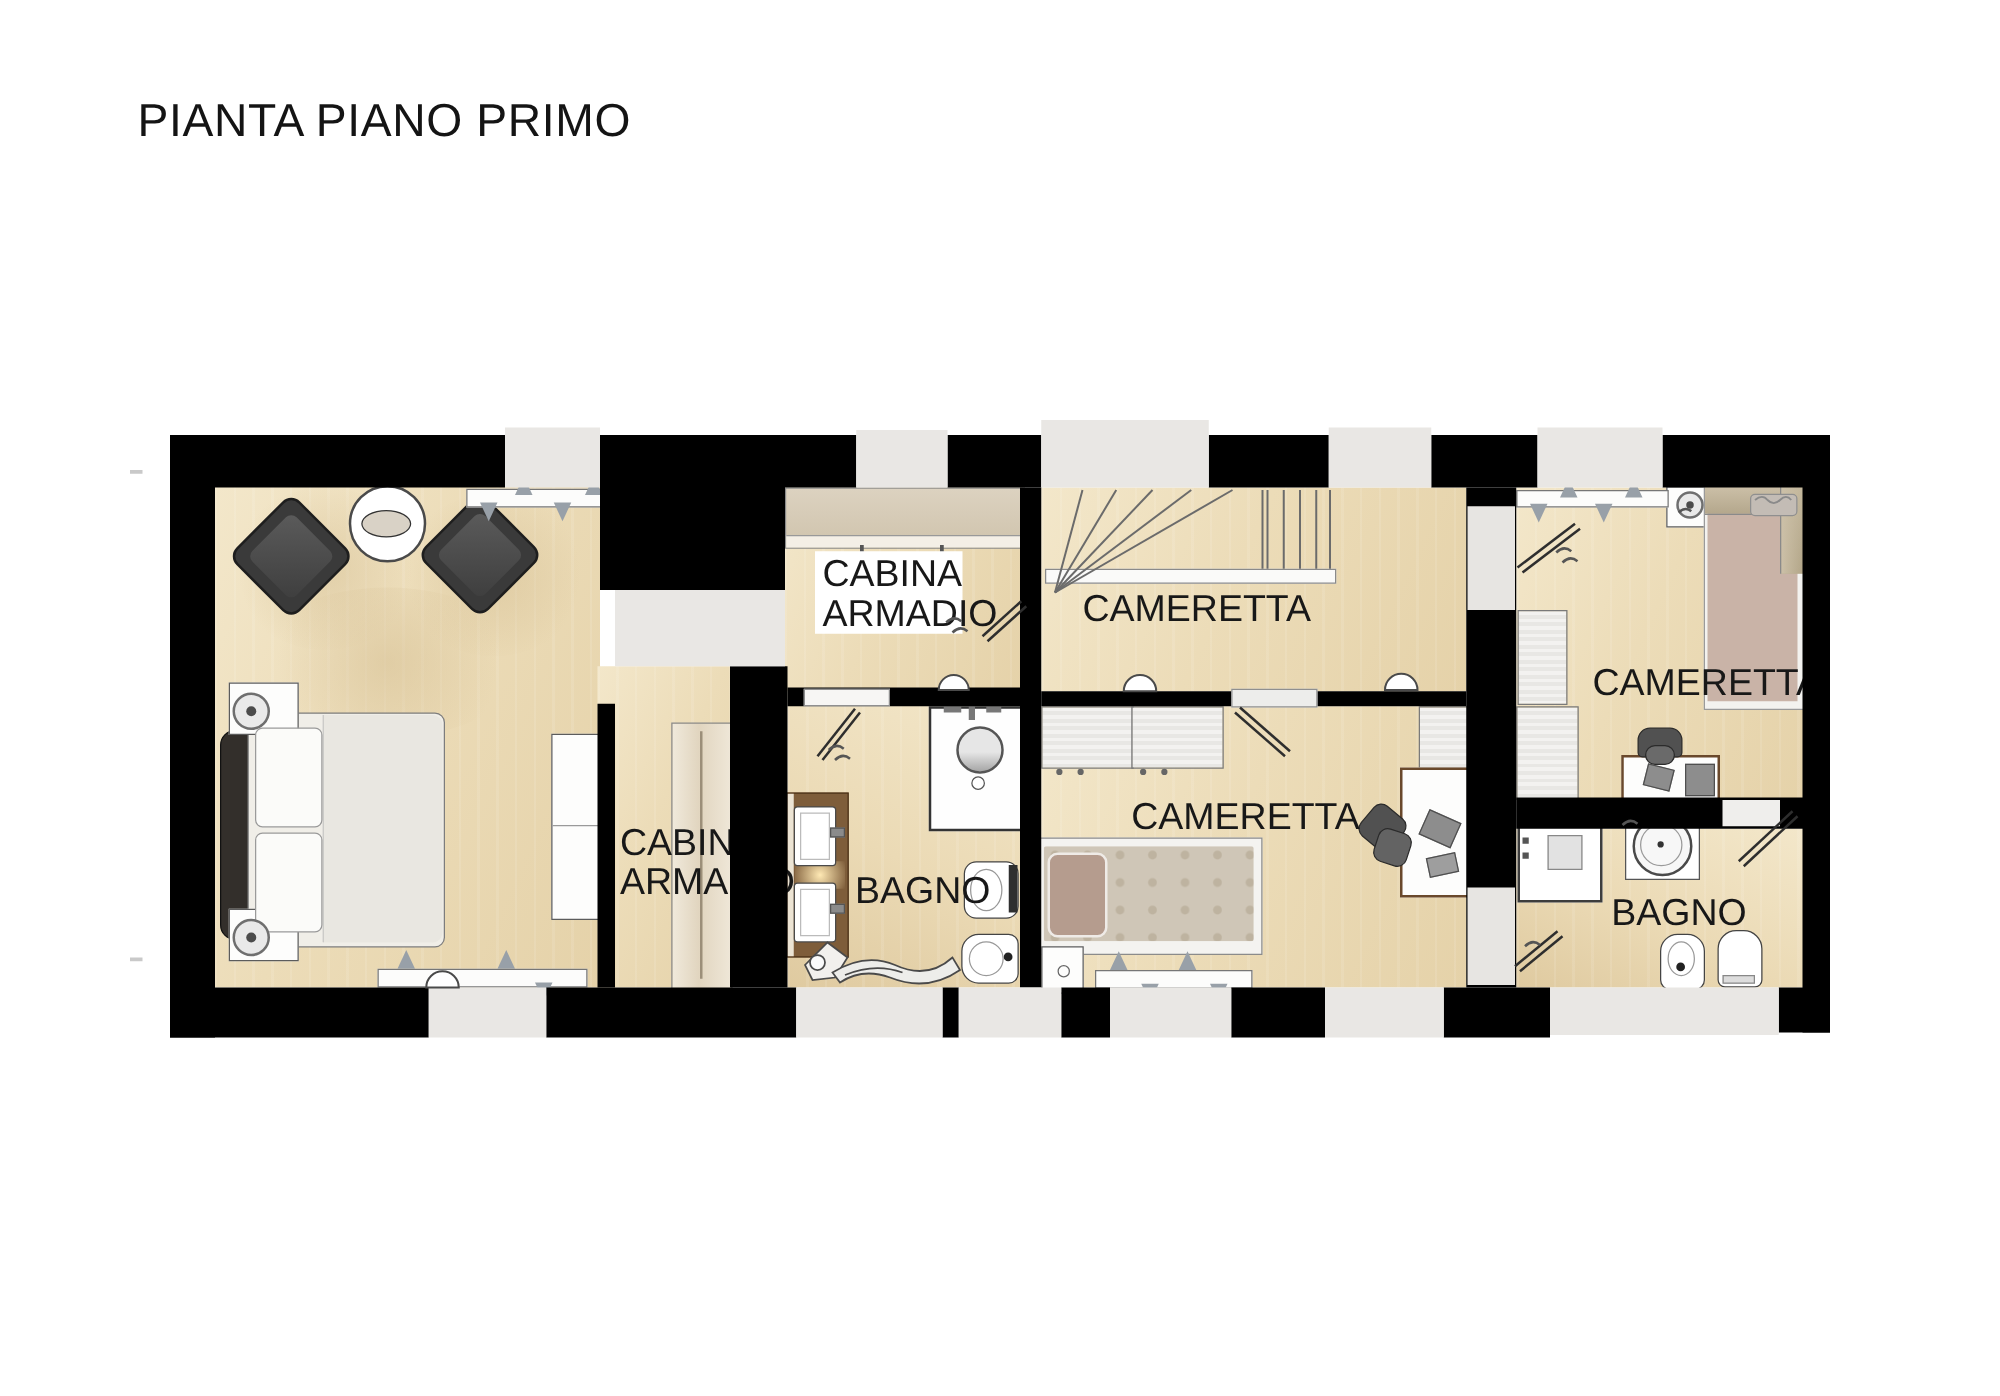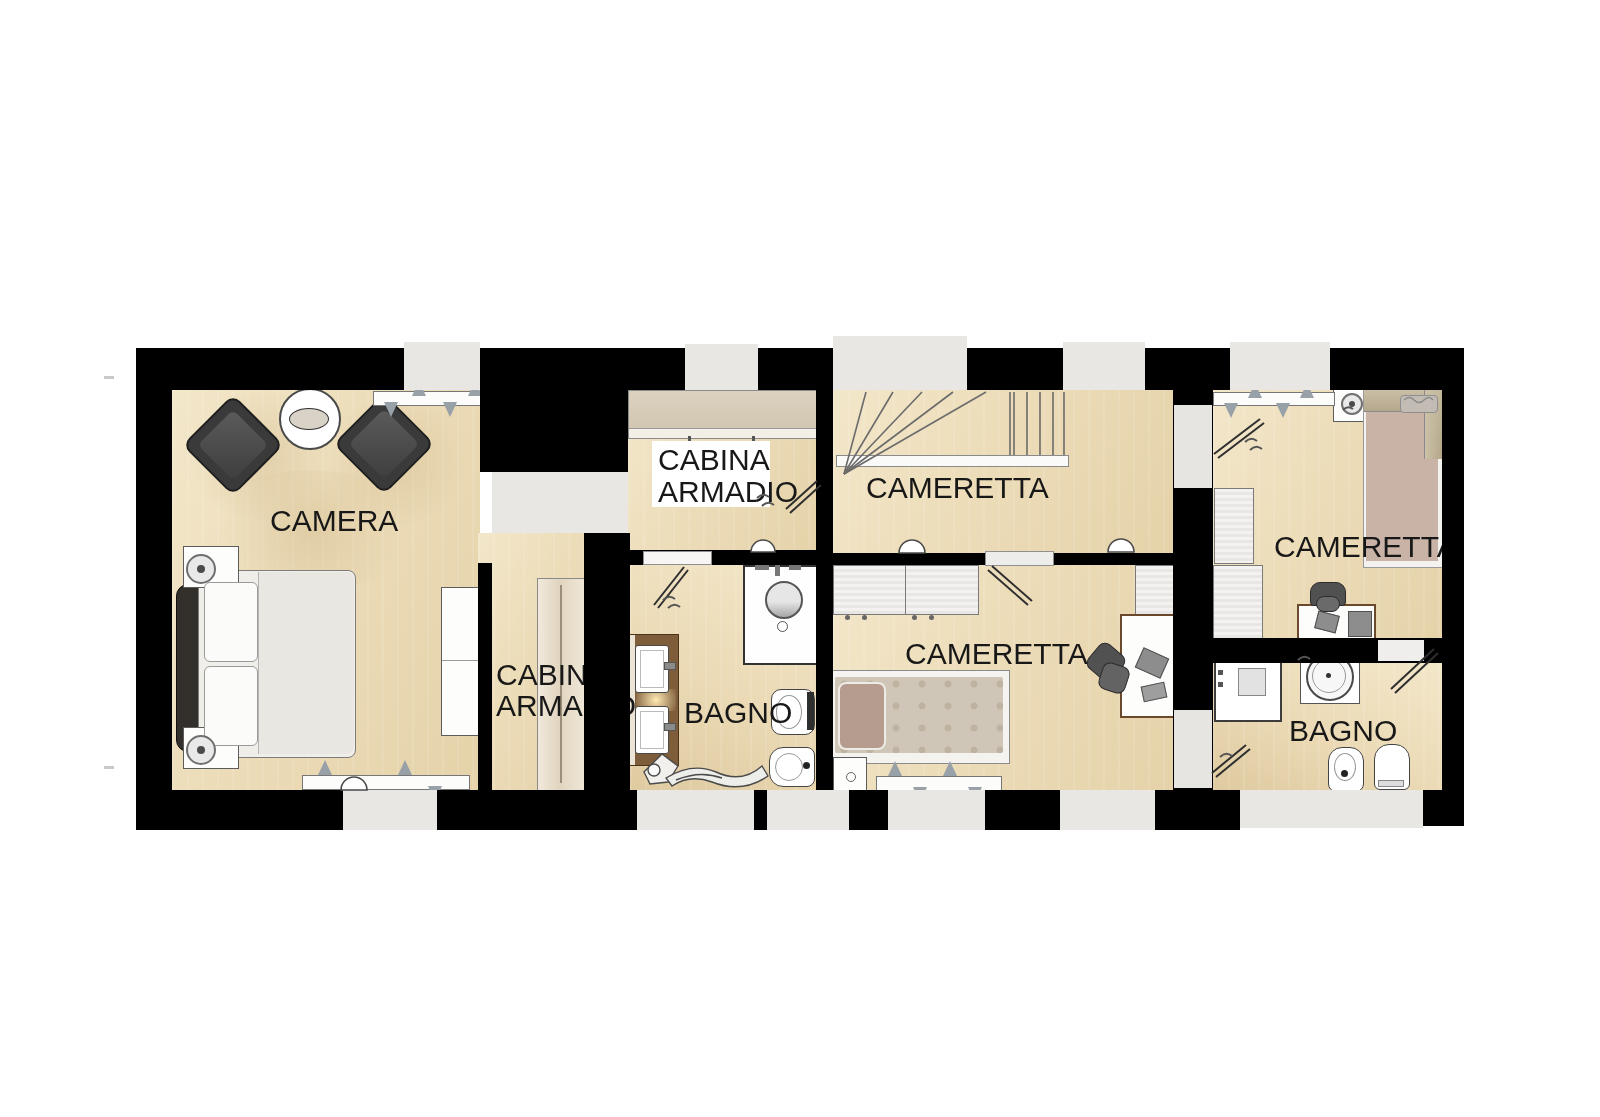--- a/index.html
+++ b/index.html
@@ -52,20 +52,21 @@
   .foot{position:absolute;width:5px;height:5px;border-radius:50%;background:#666;z-index:4;}
   .deskitem{position:absolute;background:#8d8d8d;border:1px solid #4f4f4f;z-index:5;}
   .chairblob{position:absolute;background:#515151;border:1.5px solid #2b2b2b;border-radius:8px;z-index:5;}
   svg.overlay{position:absolute;left:0;top:0;z-index:14;pointer-events:none;}
 </style>
 </head>
 <body>
 
 <div class="stage">
 
+  <div class="title">PIANTA PIANO PRIMO</div>
 
   <div class="floor" style="left:172px;top:388px;width:308px;height:402px;"></div>
   <div class="floor" style="left:478px;top:533px;width:106px;height:257px;"></div>
   <div class="floor" style="left:628px;top:390px;width:190px;height:163px;"></div>
   <div class="floor" style="left:833px;top:390px;width:340px;height:163px;"></div>
   <div class="floor shaded" style="left:630px;top:553px;width:186px;height:237px;"></div>
   <div class="floor" style="left:833px;top:565px;width:340px;height:225px;"></div>
   <div class="floor" style="left:1213px;top:390px;width:230px;height:250px;"></div>
   <div class="floor shaded" style="left:1213px;top:663px;width:230px;height:127px;"></div>
 
@@ -231,21 +232,20 @@
   <div class="cone up" style="left:943px;top:761px;"></div>
   <div class="cone" style="left:968px;top:787px;"></div>
 
   <div class="sill" style="left:1213px;top:392px;width:120px;height:12px;"></div>
   <div class="cone" style="left:1224px;top:403px;"></div>
   <div class="cone up" style="left:1248px;top:383px;"></div>
   <div class="cone" style="left:1276px;top:403px;"></div>
   <div class="cone up" style="left:1300px;top:383px;"></div>
 
   <div class="label" style="left:270px;top:504px;">
-    <div>CAMERA</div>
   </div>
   <div class="label" style="left:658px;top:444px;line-height:32px;">
     <div>CABINA</div>
     <div>ARMADIO</div>
   </div>
   <div class="label" style="left:496px;top:659px;line-height:31px;">
     <div>CABINA</div>
     <div>ARMADIO</div>
   </div>
   <div class="label" style="left:866px;top:471px;">CAMERETTA</div>

